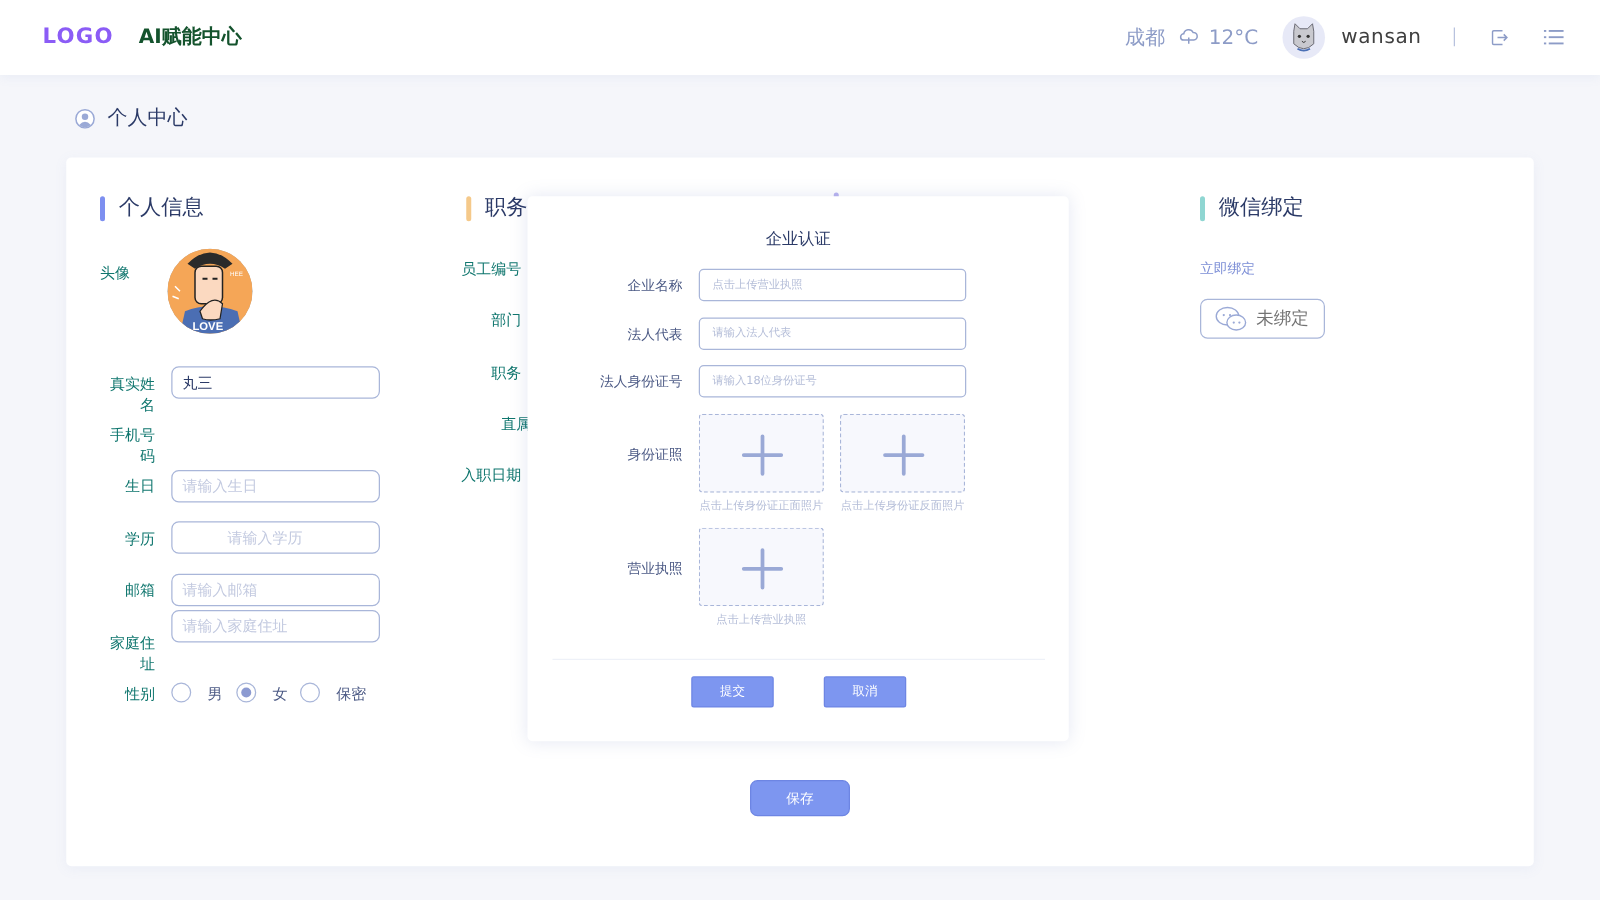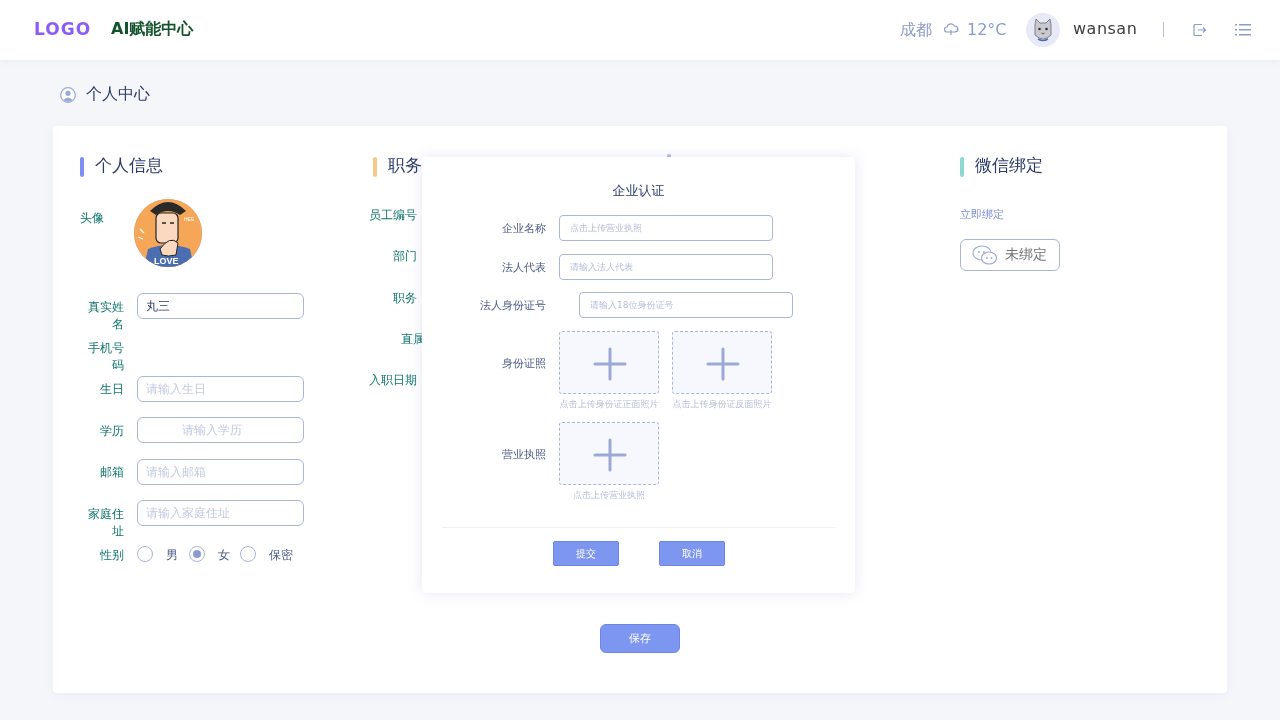--- a/index.html
+++ b/index.html
@@ -131,21 +131,21 @@
   <div class="lbl" style="left:27px; top:255px; width:44px;">生日</div>
   <div class="inp ph" style="left:84px; top:250px;">请输入生日</div>
 
   <div class="lbl" style="left:27px; top:297px; width:44px;">学历</div>
   <div class="inp ph" style="left:84px; top:291px;padding-left:44px;">请输入学历</div>
 
   <div class="lbl" style="left:27px; top:338px; width:44px;">邮箱</div>
   <div class="inp ph" style="left:84px; top:333px;">请输入邮箱</div>
 
   <div class="lbl" style="left:27px; top:380px; width:44px;">家庭住址</div>
-  <div class="inp ph" style="left:84px; top:374px;">请输入家庭住址</div>
+  <div class="inp ph" style="left:84px; top:362px;">请输入家庭住址</div>
 
   <div class="lbl" style="left:27px; top:421px; width:44px;">性别</div>
   <div class="radio" style="left:84px; top:420px;"></div>
   <div class="radio-lbl" style="left:113px; top:421px;">男</div>
   <div class="radio on" style="left:136px; top:420px;"></div>
   <div class="radio-lbl" style="left:165px; top:421px;">女</div>
   <div class="radio" style="left:187px; top:420px;"></div>
   <div class="radio-lbl" style="left:216px; top:421px;">保密</div>
 
   <div class="sec-title" style="left:320px; top:28px;">
@@ -183,21 +183,21 @@
 <div class="modal">
   <div class="modal-title">企业认证</div>
 
   <div class="m-lbl" style="top:64px;">企业名称</div>
   <div class="m-inp" style="top:58px;">点击上传营业执照</div>
 
   <div class="m-lbl" style="top:103px;">法人代表</div>
   <div class="m-inp" style="top:97px;">请输入法人代表</div>
 
   <div class="m-lbl" style="top:141px;">法人身份证号</div>
-  <div class="m-inp" style="top:135px;margin-left:20px;">请输入18位身份证号</div>
+  <div class="m-inp" style="top:135px;">请输入18位身份证号</div>
 
   <div class="m-lbl" style="top:199px;">身份证照</div>
   <div class="upload" style="left:137px; top:174px;">
     <svg viewBox="0 0 34 34">
         <path d="M17 2 V32 M2 17 H32" stroke="#9aa9d6" stroke-width="3" stroke-linecap="round"></path>
       </svg>
   </div>
   <div class="up-cap" style="left:127px; top:241px;">点击上传身份证正面照片</div>
   <div class="upload" style="left:250px; top:174px;">
     <svg viewBox="0 0 34 34">

